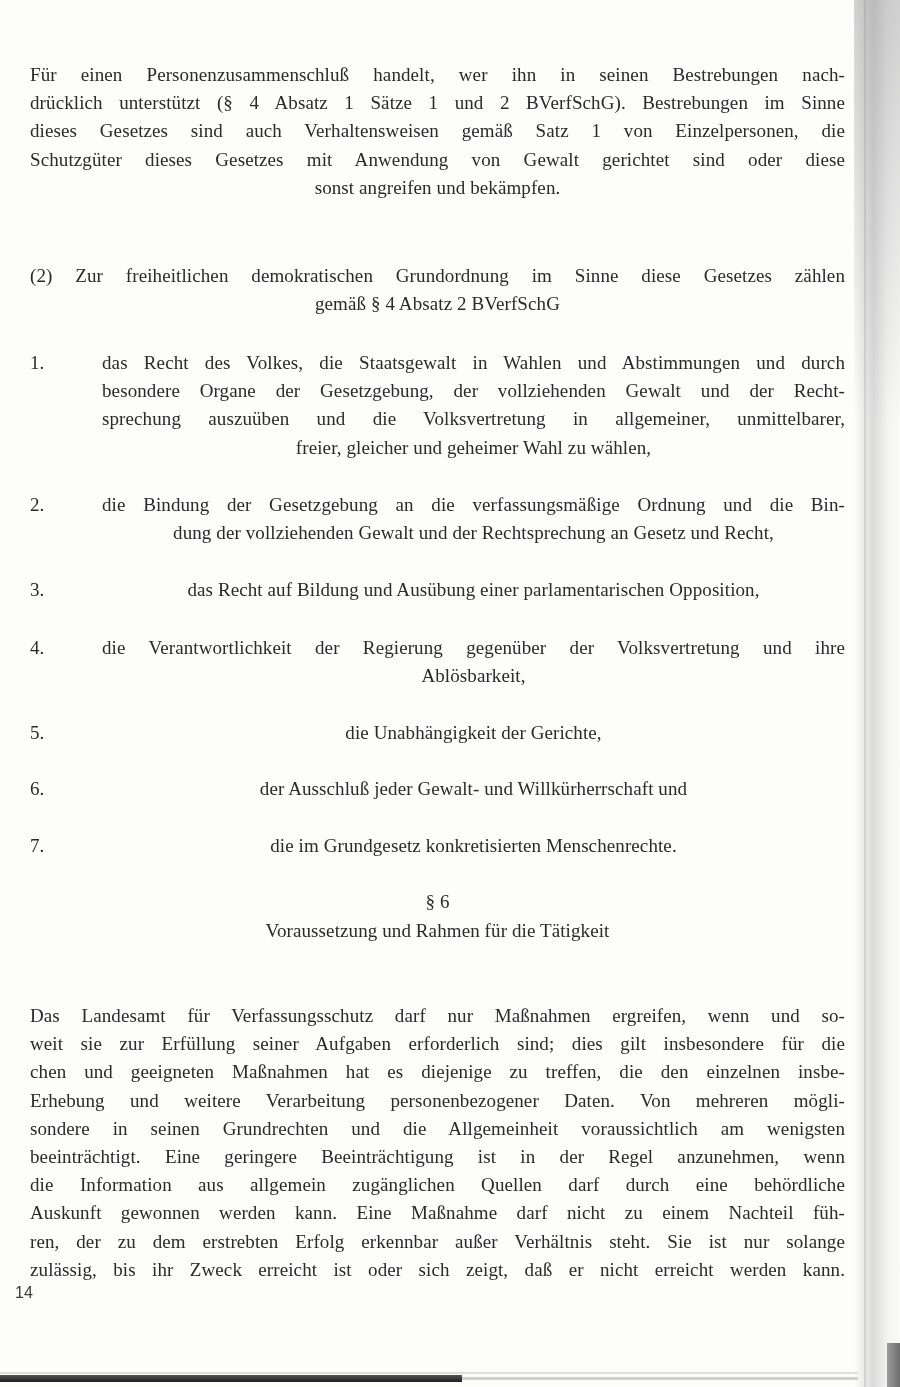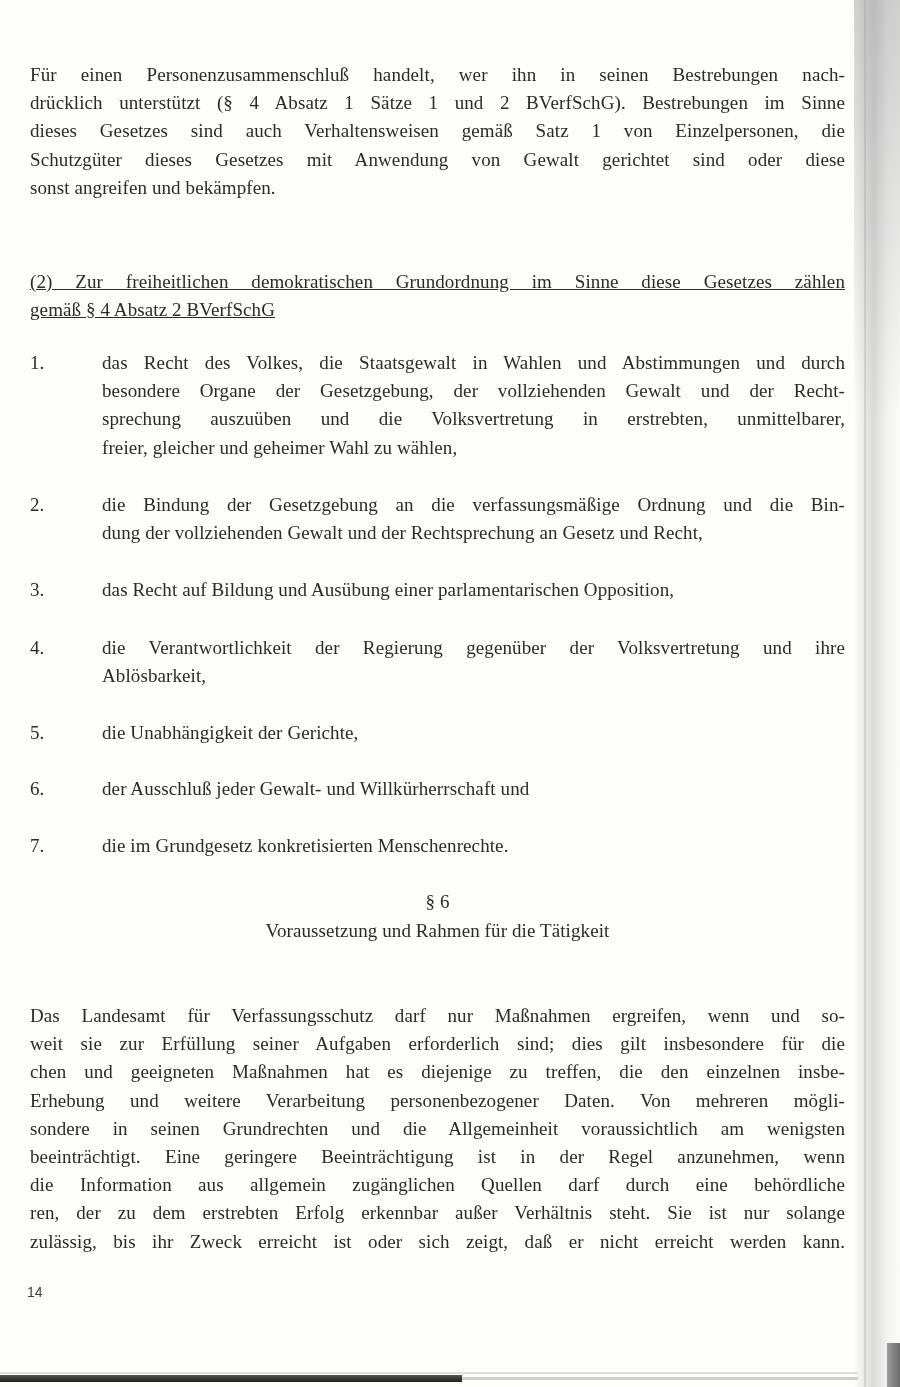--- a/index.html
+++ b/index.html
@@ -39,26 +39,26 @@
   .text-block, .list-item, .heading, .page-number { filter: blur(0.3px); }
 
   .text-block {
     position: absolute;
     left: 30px;
     width: 815px;
     font-size: 19px;
     line-height: 28.2px;
     letter-spacing: 0.1px;
   }
-  .tline { text-align: left; }
+  .tline { text-align: center; }
   .tline.just { text-align: justify; text-align-last: justify; }
   .tline.center { text-align: center; }
 
   .p1 { top: 61px; }
-  .p2 { top: 268px; text-decoration: underline; }
+  .p2 { top: 262px; }
   .p3 { top: 1002px; }
 
   .list-item {
     position: absolute;
     left: 30px;
     right: 55px;
     font-size: 19px;
     line-height: 28.2px;
     letter-spacing: 0.1px;
   }
@@ -78,24 +78,24 @@
     left: 30px;
     width: 815px;
     top: 887px;
     font-size: 19px;
     line-height: 29px;
     letter-spacing: 0.1px;
   }
 
   .page-number {
     position: absolute;
-    left: 27px;
+    left: 15px;
     top: 1284px;
     font-family: "Liberation Sans", "DejaVu Sans", sans-serif;
-    font-size: 14px;
+    font-size: 16px;
     color: #3d3d3d;
   }
 </style>
 </head>
 <body>
 
 <div class="page">
 
   <div class="text-block p1">
       <div class="tline just">Für einen Personenzusammenschluß handelt, wer ihn in seinen Bestrebungen nach-</div>
@@ -108,21 +108,21 @@
   <div class="text-block p2">
       <div class="tline just">(2) Zur freiheitlichen demokratischen Grundordnung im Sinne diese Gesetzes zählen</div>
       <div class="tline">gemäß § 4 Absatz 2 BVerfSchG</div>
     </div>
 
   <div class="list-item li1">
       <span class="num">1.</span>
       <div class="itext">
         <div class="tline just">das Recht des Volkes, die Staatsgewalt in Wahlen und Abstimmungen und durch</div>
         <div class="tline just">besondere Organe der Gesetzgebung, der vollziehenden Gewalt und der Recht-</div>
-        <div class="tline just">sprechung auszuüben und die Volksvertretung in erstrebten, unmittelbarer,</div>
+        <div class="tline just">sprechung auszuüben und die Volksvertretung in allgemeiner, unmittelbarer,</div>
         <div class="tline">freier, gleicher und geheimer Wahl zu wählen,</div>
       </div>
     </div>
   <div class="list-item li2">
       <span class="num">2.</span>
       <div class="itext">
         <div class="tline just">die Bindung der Gesetzgebung an die verfassungsmäßige Ordnung und die Bin-</div>
         <div class="tline">dung der vollziehenden Gewalt und der Rechtsprechung an Gesetz und Recht,</div>
       </div>
     </div>
@@ -164,20 +164,21 @@
     </div>
 
   <div class="text-block p3">
       <div class="tline just">Das Landesamt für Verfassungsschutz darf nur Maßnahmen ergreifen, wenn und so-</div>
       <div class="tline just">weit sie zur Erfüllung seiner Aufgaben erforderlich sind; dies gilt insbesondere für die</div>
       <div class="tline just">chen und geeigneten Maßnahmen hat es diejenige zu treffen, die den einzelnen insbe-</div>
       <div class="tline just">Erhebung und weitere Verarbeitung personenbezogener Daten. Von mehreren mögli-</div>
       <div class="tline just">sondere in seinen Grundrechten und die Allgemeinheit voraussichtlich am wenigsten</div>
       <div class="tline just">beeinträchtigt. Eine geringere Beeinträchtigung ist in der Regel anzunehmen, wenn</div>
       <div class="tline just">die Information aus allgemein zugänglichen Quellen darf durch eine behördliche</div>
+      <div class="tline just">Auskunft gewonnen werden kann. Eine Maßnahme darf nicht zu einem Nachteil füh-</div>
       <div class="tline just">ren, der zu dem erstrebten Erfolg erkennbar außer Verhältnis steht. Sie ist nur solange</div>
       <div class="tline just">zulässig, bis ihr Zweck erreicht ist oder sich zeigt, daß er nicht erreicht werden kann.</div>
     </div>
 
   <div class="page-number">14</div>
 
   <div class="edge-strip"></div>
   <div class="bar-thin"></div>
   <div class="bar-dark"></div>
   <div class="bar-light"></div>

